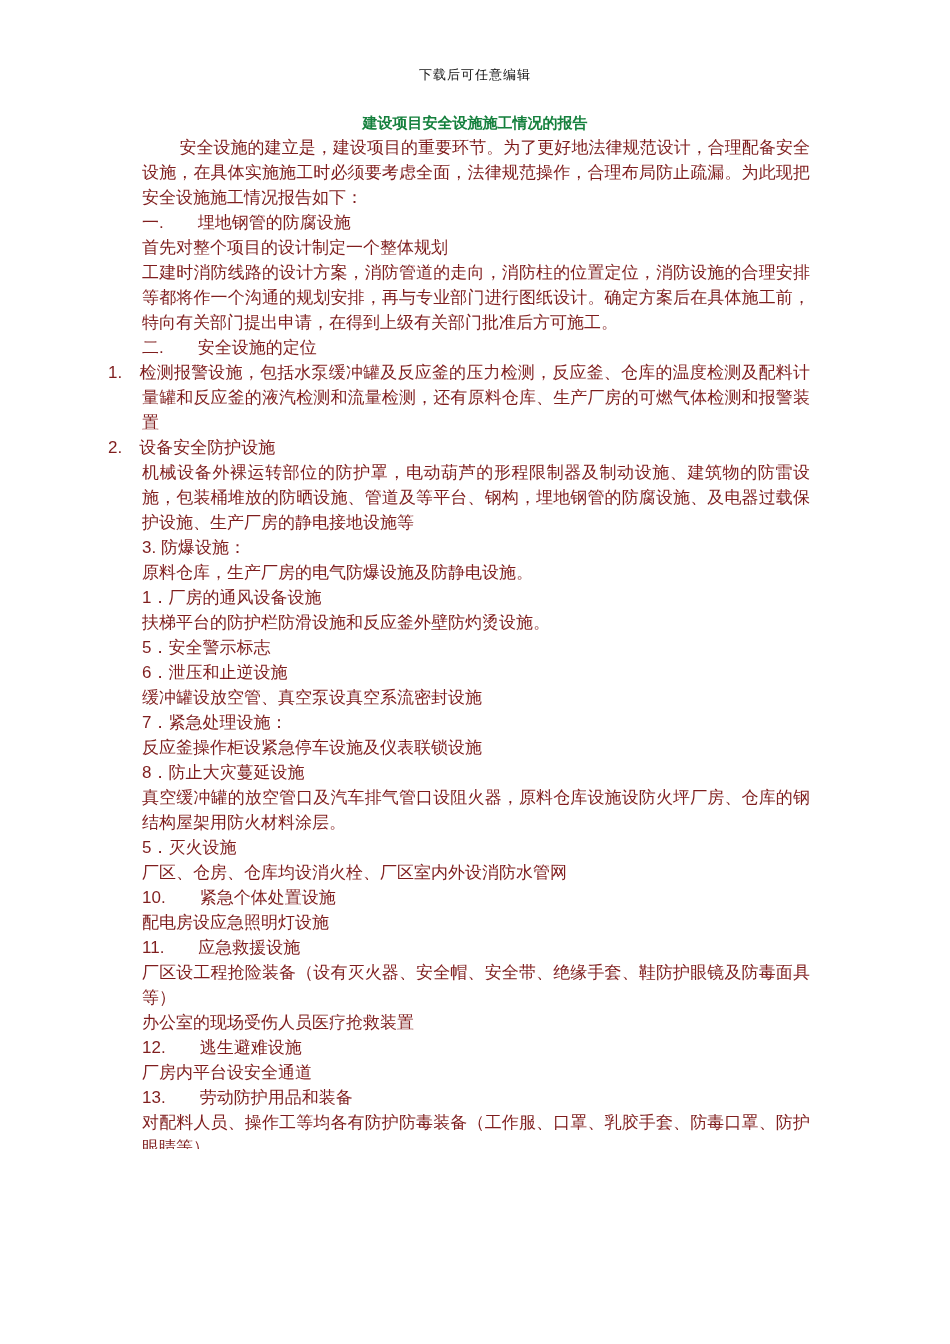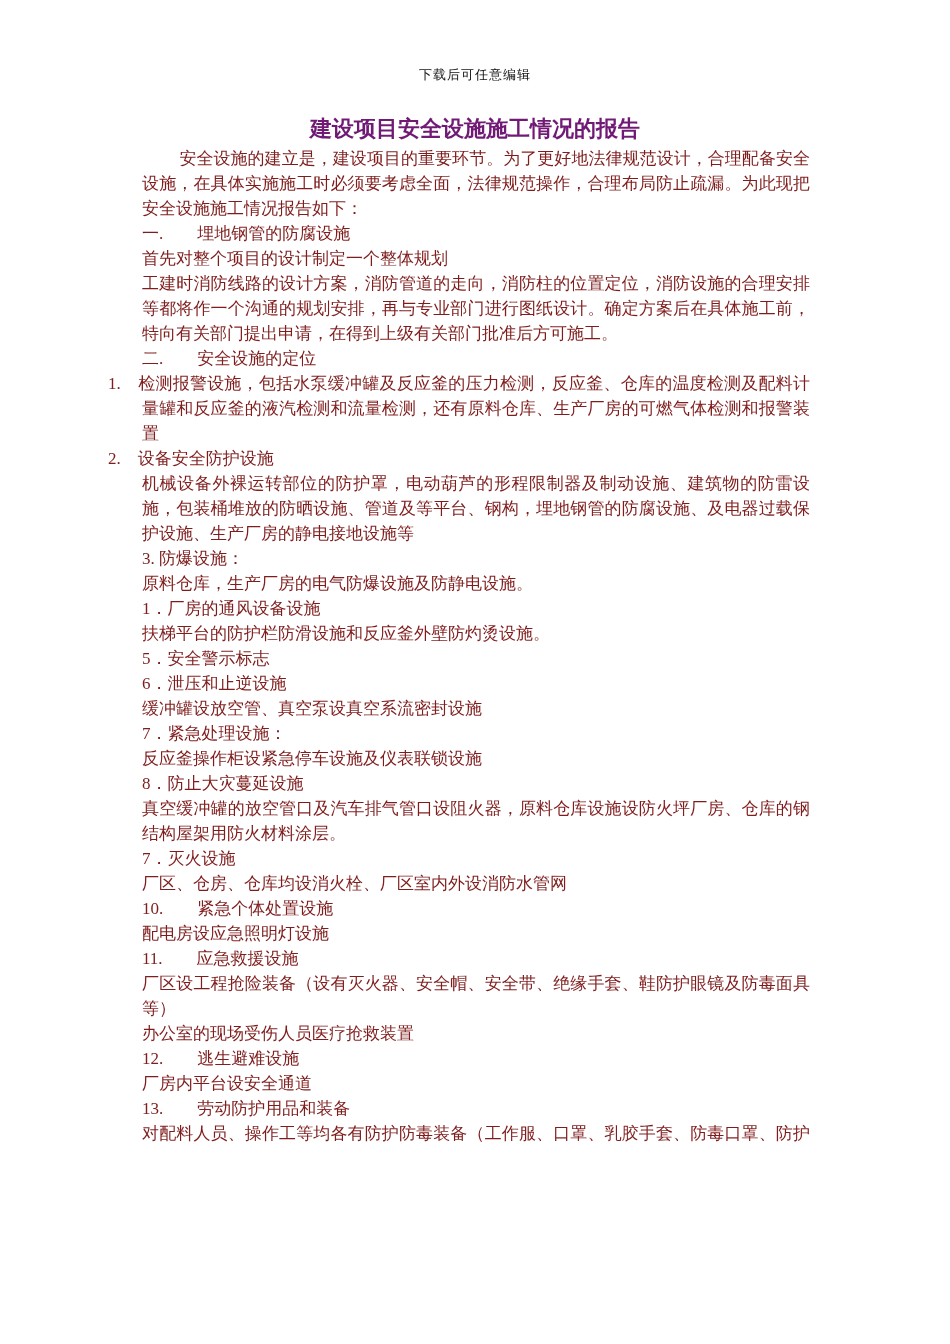--- a/index.html
+++ b/index.html
@@ -6,37 +6,37 @@
     margin: 0;
     padding: 0;
     background: #ffffff;
   }
   .page {
     position: relative;
     width: 950px;
     height: 1149px;
     background: #ffffff;
     color: #000000;
-    font-family: Liberation Serif, serif;
+    font-family: Liberation Sans, sans-serif;
     overflow: hidden;
     box-sizing: border-box;
   }
   .watermark {
     padding-top: 66px;
     text-align: center;
     font-size: 13px;
     color: #111111;
     letter-spacing: 1px;
   }
   .doc-title {
     margin: 30px 0 2px 0;
     text-align: center;
-    font-size: 22px;
+    font-size: 15px;
     font-weight: bold;
-    color: #701a75;
+    color: #15803d;
   }
   .doc-body {
     width: 668px;
     margin-left: 142px;
     font-size: 17px;
     line-height: 25px;
     color: #7f1d1d;
     text-align: justify;
   }
   .doc-body p {
@@ -76,21 +76,21 @@
       <p class="b2">原料仓库，生产厂房的电气防爆设施及防静电设施。</p>
       <p class="i4">1．厂房的通风设备设施</p>
       <p class="b4">扶梯平台的防护栏防滑设施和反应釜外壁防灼烫设施。</p>
       <p class="i4">5．安全警示标志</p>
       <p class="i4">6．泄压和止逆设施</p>
       <p class="i1">缓冲罐设放空管、真空泵设真空系流密封设施</p>
       <p class="i4">7．紧急处理设施：</p>
       <p class="b4">反应釜操作柜设紧急停车设施及仪表联锁设施</p>
       <p class="i4">8．防止大灾蔓延设施</p>
       <p class="b4">真空缓冲罐的放空管口及汽车排气管口设阻火器，原料仓库设施设防火坪厂房、仓库的钢结构屋架用防火材料涂层。</p>
-      <p class="i4">7．灭火设施</p>
+      <p class="i4">5．灭火设施</p>
       <p class="b4">厂区、仓房、仓库均设消火栓、厂区室内外设消防水管网</p>
       <p class="i4">10.　　紧急个体处置设施</p>
       <p class="b25">配电房设应急照明灯设施</p>
       <p class="i4">11.　　应急救援设施</p>
       <p class="b4">厂区设工程抢险装备（设有灭火器、安全帽、安全带、绝缘手套、鞋防护眼镜及防毒面具等）</p>
       <p class="b4">办公室的现场受伤人员医疗抢救装置</p>
       <p class="i4">12.　　逃生避难设施</p>
       <p class="b4">厂房内平台设安全通道</p>
       <p class="i4">13.　　劳动防护用品和装备</p>
       <p class="b4">对配料人员、操作工等均各有防护防毒装备（工作服、口罩、乳胶手套、防毒口罩、防护眼睛等）</p>

